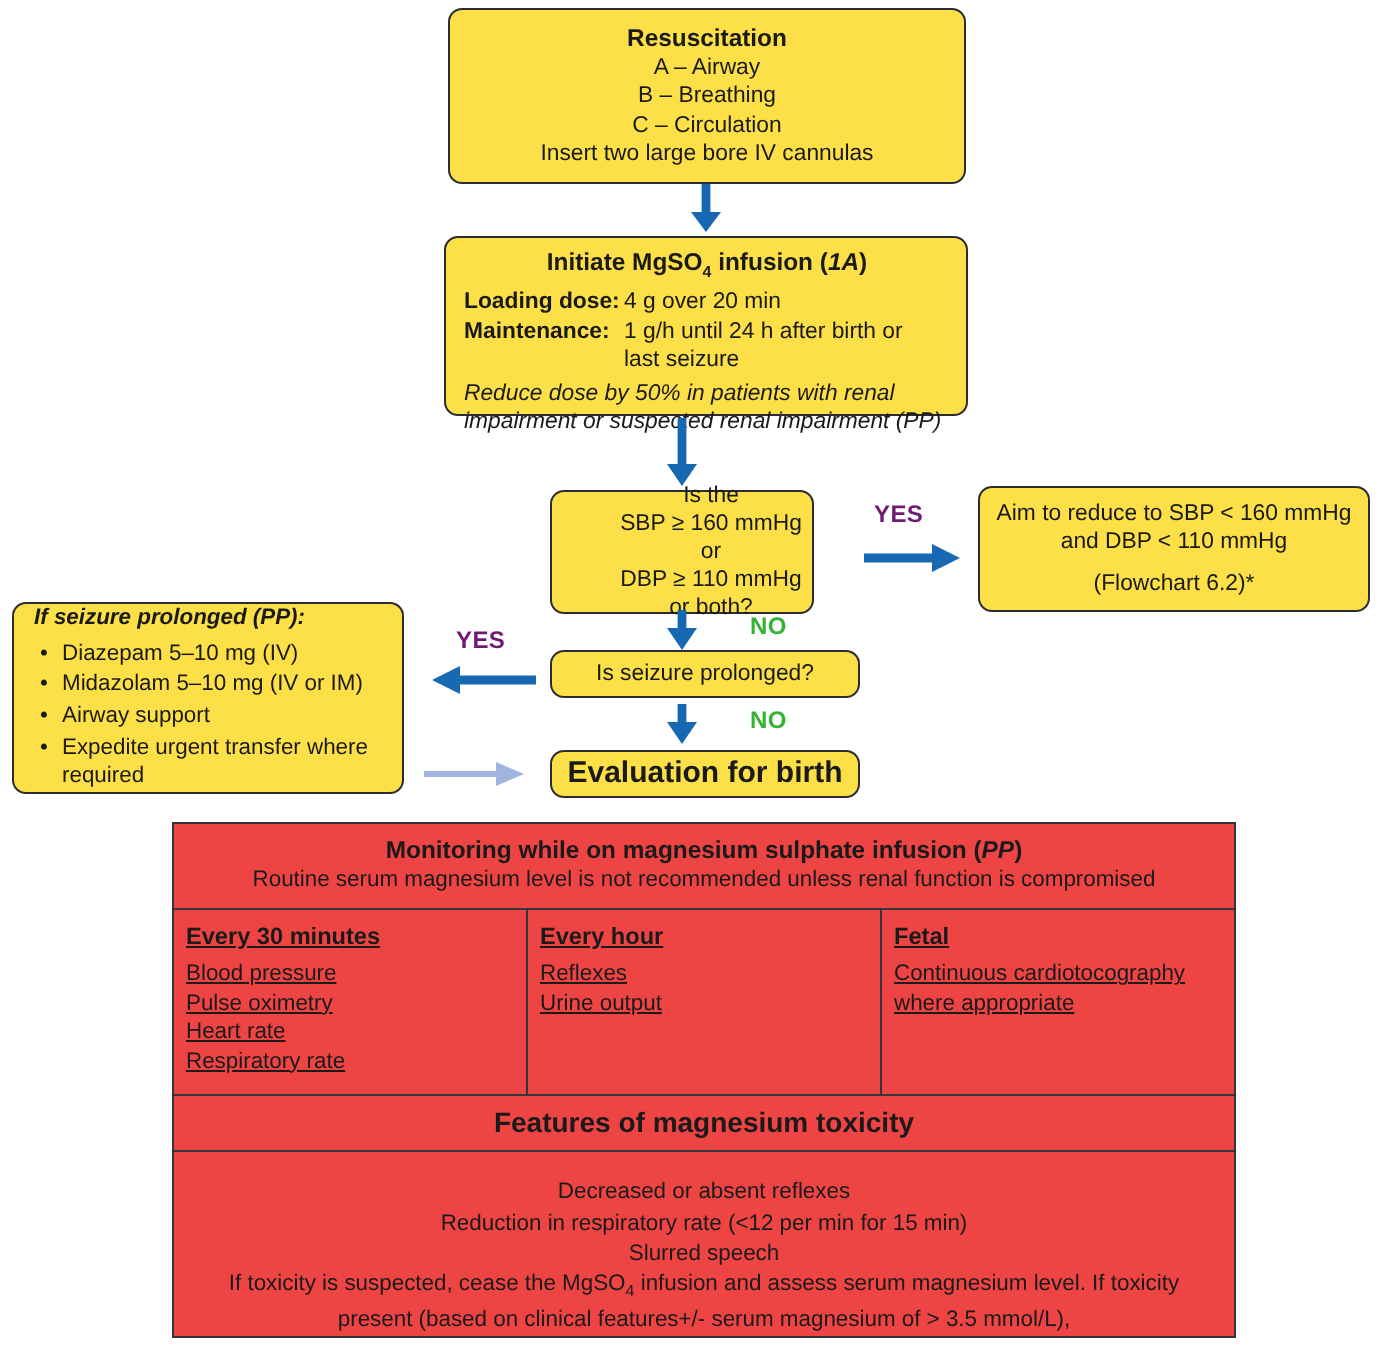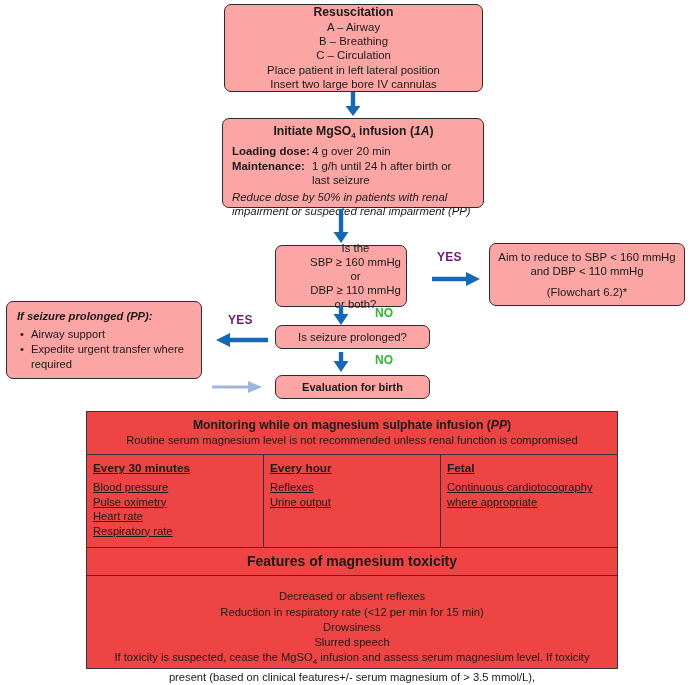--- a/index.html
+++ b/index.html
@@ -13,21 +13,21 @@
     position: relative;
     font-family: "Liberation Sans", sans-serif;
     color: #1a1a1a;
     overflow: hidden;
   }
 
   
   .box {
     position: absolute;
     box-sizing: border-box;
-    background: #fca5a5;
+    background: #fde047;
     border: 1.4px solid #2b2b33;
     border-radius: 7px;
     display: flex;
     flex-direction: column;
     justify-content: center;
     text-align: center;
     font-size: 11.4px;
     line-height: 14.2px;
   }
   .box .hd {
@@ -57,26 +57,26 @@
   
   #box-aim { left: 489px; top: 243px; width: 196px; height: 63px; padding: 0 6px; }
   #box-aim .gap { height: 7px; }
 
   
   #box-seizure { left: 275px; top: 325px; width: 155px; height: 24px;
                  font-weight: normal; font-size: 11.4px; }
 
   
   #box-eval { left: 275px; top: 375px; width: 155px; height: 24px;
-              font-weight: bold; font-size: 11px; }
+              font-weight: bold; font-size: 15px; }
 
   
   #box-prolonged {
-    left: 6px; top: 301px; width: 196px; height: 78px;
-    text-align: left; justify-content: space-between; padding: 7px 8px 6px 10px;
+    left: 6px; top: 301px; width: 196px; height: 96px;
+    text-align: left; justify-content: center; padding: 7px 8px 6px 10px;
     font-size: 11.2px; line-height: 14.6px;
   }
   #box-prolonged .ttl { font-style: italic; font-weight: bold; margin-bottom: 3px; }
   #box-prolonged ul { margin: 0; padding: 0 0 0 14px; list-style: none; }
   #box-prolonged li { position: relative; margin: 0 0 1px 0; }
   #box-prolonged li:before {
     content: "\2022"; position: absolute; left: -11px; top: 0;
   }
   #box-prolonged .spacer { height: 9px; }
 
@@ -134,21 +134,20 @@
   }
 </style>
 </head>
 <body>
 
 <div class="box" id="box-resus">
   <div class="hd">Resuscitation</div>
   <div>A – Airway</div>
   <div>B – Breathing</div>
   <div>C – Circulation</div>
-  <div>Place patient in left lateral position</div>
   <div>Insert two large bore IV cannulas</div>
 </div>
 
 <div class="arrow" style="left:340px; top:92px;">
   <svg width="26" height="26" viewBox="0 0 26 26">
     <path d="M13 0 L13 16" stroke="#1668b3" stroke-width="4.4" fill="none"></path>
     <path d="M5.5 14 L13 24 L20.5 14 Z" fill="#1668b3"></path>
   </svg>
 </div>
 
@@ -231,20 +230,24 @@
     <path d="M36 3 L50 9 L36 15 Z" fill="#9fb4df"></path>
   </svg>
 </div>
 
 <div class="box" id="box-eval">
   <div>Evaluation for birth</div>
 </div>
 
 <div class="box" id="box-prolonged">
   <div class="ttl">If seizure prolonged (PP):</div>
+  <ul>
+    <li>Diazepam 5–10 mg (IV)</li>
+    <li>Midazolam 5–10 mg (IV or IM)</li>
+  </ul>
   <div class="spacer"></div>
   <ul>
     <li>Airway support</li>
     <li>Expedite urgent transfer where required</li>
   </ul>
 </div>
 
 <div id="monitor-table">
 
   <div class="mt-head">
@@ -270,20 +273,19 @@
       <div>Continuous cardiotocography</div>
       <div>where appropriate</div>
     </div>
   </div>
 
   <div class="mt-band">Features of magnesium toxicity</div>
 
   <div class="mt-body">
     <div>Decreased or absent reflexes</div>
     <div>Reduction in respiratory rate (&lt;12 per min for 15 min)</div>
-    <div>Drowsiness</div>
     <div>Slurred speech</div>
     <div><span>If toxicity is suspected, cease the MgSO</span><span class="sub">4</span><span> infusion and assess serum magnesium level. If toxicity</span></div>
     <div>present (based on clinical features+/- serum magnesium of &gt; 3.5 mmol/L),</div>
 
   </div>
 
 </div>
 
 </body></html>

